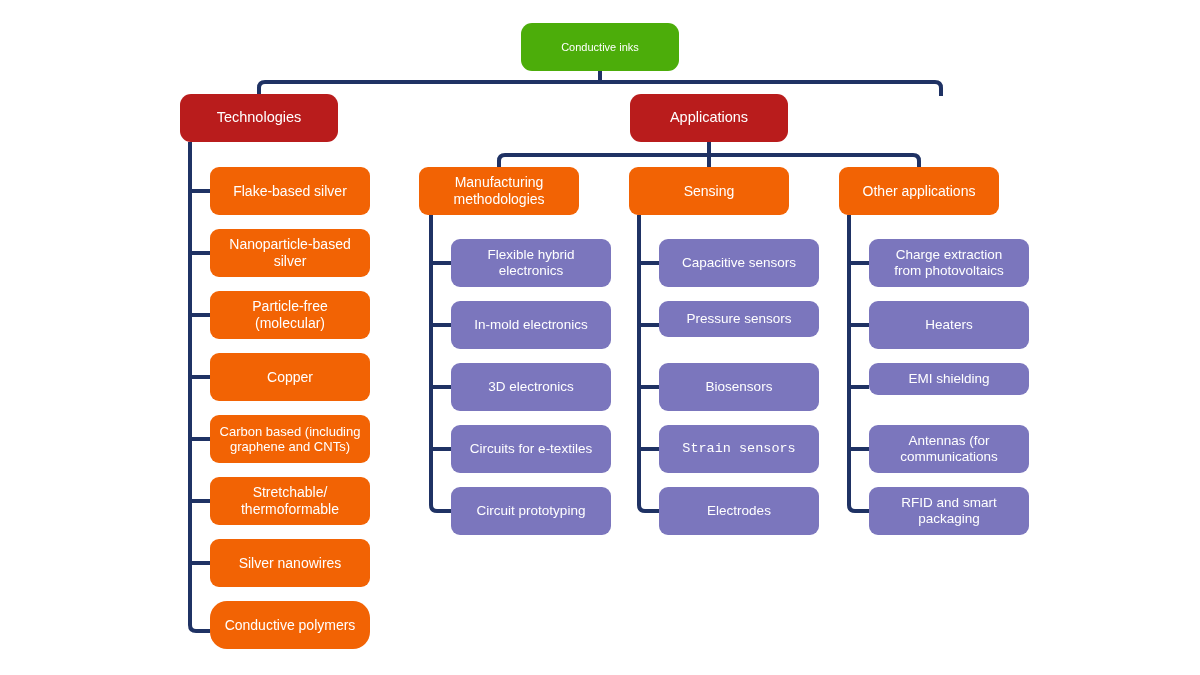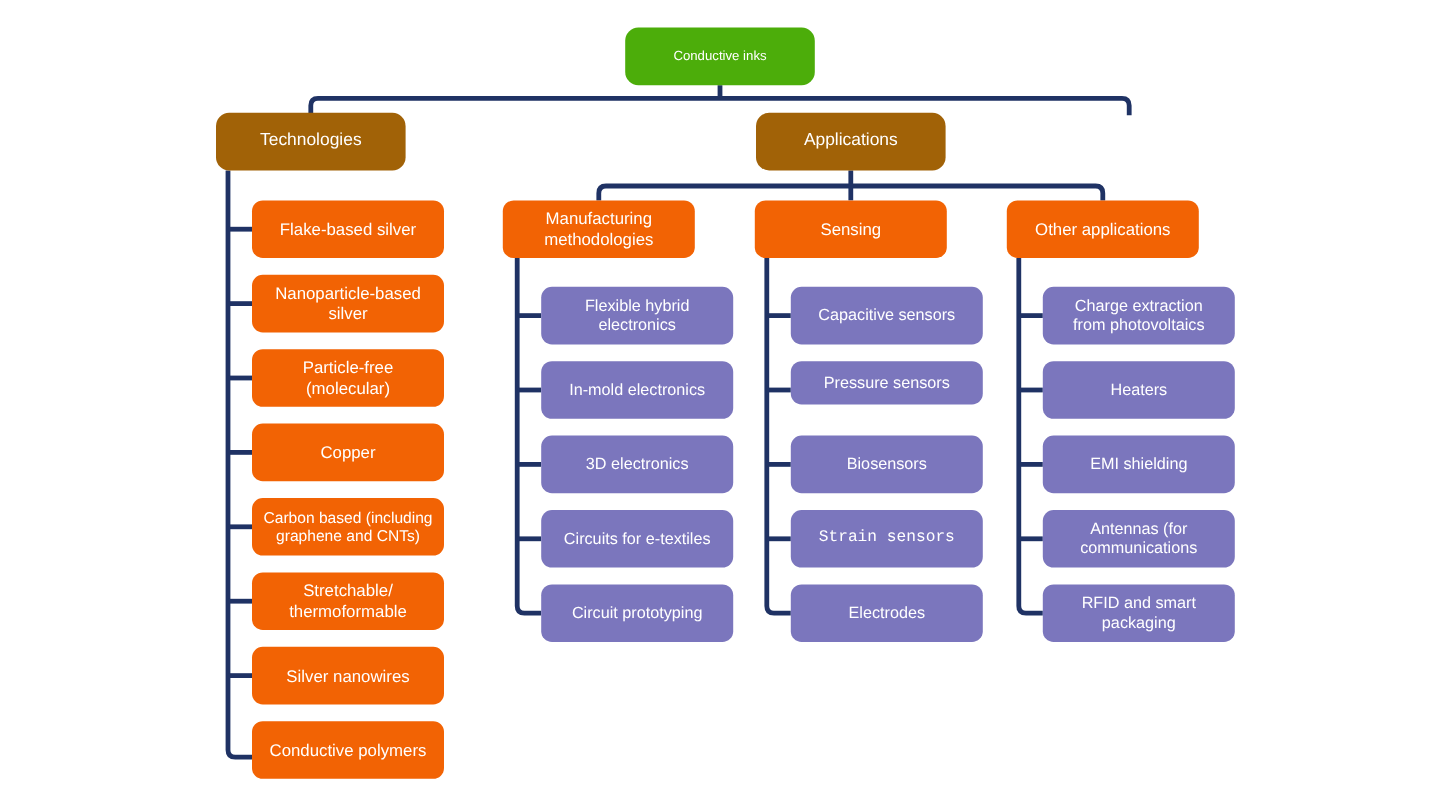--- a/index.html
+++ b/index.html
@@ -40,21 +40,21 @@
     padding: 2px 7px;
     z-index: 2;
     white-space: pre-line;
   }
   .node.root {
     background: #4CAD0A;
     font-size: 11px;
     border-radius: 11px;
   }
   .node.branch {
-    background: #a16207;
+    background: #b91c1c;
     font-size: 14.5px;
     border-radius: 11px;
   }
   .node.cat {
     background: #F26304;
     font-size: 14px;
   }
   .node.leaf {
     background: #7B76BD;
     font-size: 13.5px;
@@ -115,21 +115,21 @@
   <div class="node cat" style="left:210px; top:229px; width:160px; height:48px;">Nanoparticle-based
 silver</div>
   <div class="node cat" style="left:210px; top:291px; width:160px; height:48px;">Particle-free
 (molecular)</div>
   <div class="node cat" style="left:210px; top:353px; width:160px; height:48px;">Copper</div>
   <div class="node cat" style="left:210px; top:415px; width:160px; height:48px; font-size:13px;">Carbon based (including
 graphene and CNTs)</div>
   <div class="node cat" style="left:210px; top:477px; width:160px; height:48px;">Stretchable/
 thermoformable</div>
   <div class="node cat" style="left:210px; top:539px; width:160px; height:48px;">Silver nanowires</div>
-  <div class="node cat" style="left:210px; top:601px; width:160px; height:48px;">Conductive polymers</div>
+  <div class="node cat" style="left:210px; top:601px; width:160px; height:48px;border-radius:17px;">Conductive polymers</div>
 
   <div class="node cat" style="left:419px; top:167px; width:160px; height:48px;">Manufacturing
 methodologies</div>
   <div class="node cat" style="left:629px; top:167px; width:160px; height:48px;">Sensing</div>
   <div class="node cat" style="left:839px; top:167px; width:160px; height:48px;">Other applications</div>
 
   <div class="node leaf" style="left:451px; top:239px; width:160px; height:48px;">Flexible hybrid
 electronics</div>
   <div class="node leaf" style="left:451px; top:301px; width:160px; height:48px;">In-mold electronics</div>
   <div class="node leaf" style="left:451px; top:363px; width:160px; height:48px;text-align:right;">3D electronics</div>
@@ -138,19 +138,19 @@
 
   <div class="node leaf" style="left:659px; top:239px; width:160px; height:48px;">Capacitive sensors</div>
   <div class="node leaf" style="left:659px; top:301px; width:160px; height:36px;">Pressure sensors</div>
   <div class="node leaf" style="left:659px; top:363px; width:160px; height:48px;">Biosensors</div>
   <div class="node leaf" style="left:659px; top:425px; width:160px; height:48px;font-family:Liberation Mono, monospace;">Strain sensors</div>
   <div class="node leaf" style="left:659px; top:487px; width:160px; height:48px;">Electrodes</div>
 
   <div class="node leaf" style="left:869px; top:239px; width:160px; height:48px;">Charge extraction
 from photovoltaics</div>
   <div class="node leaf" style="left:869px; top:301px; width:160px; height:48px;">Heaters</div>
-  <div class="node leaf" style="left:869px; top:363px; width:160px; height:48px;">EMI shielding</div>
+  <div class="node leaf" style="left:869px; top:363px; width:160px; height:32px;">EMI shielding</div>
   <div class="node leaf" style="left:869px; top:425px; width:160px; height:48px;">Antennas (for
 communications</div>
   <div class="node leaf" style="left:869px; top:487px; width:160px; height:48px;">RFID and smart
 packaging</div>
 
 </div>
 
 </body></html>

